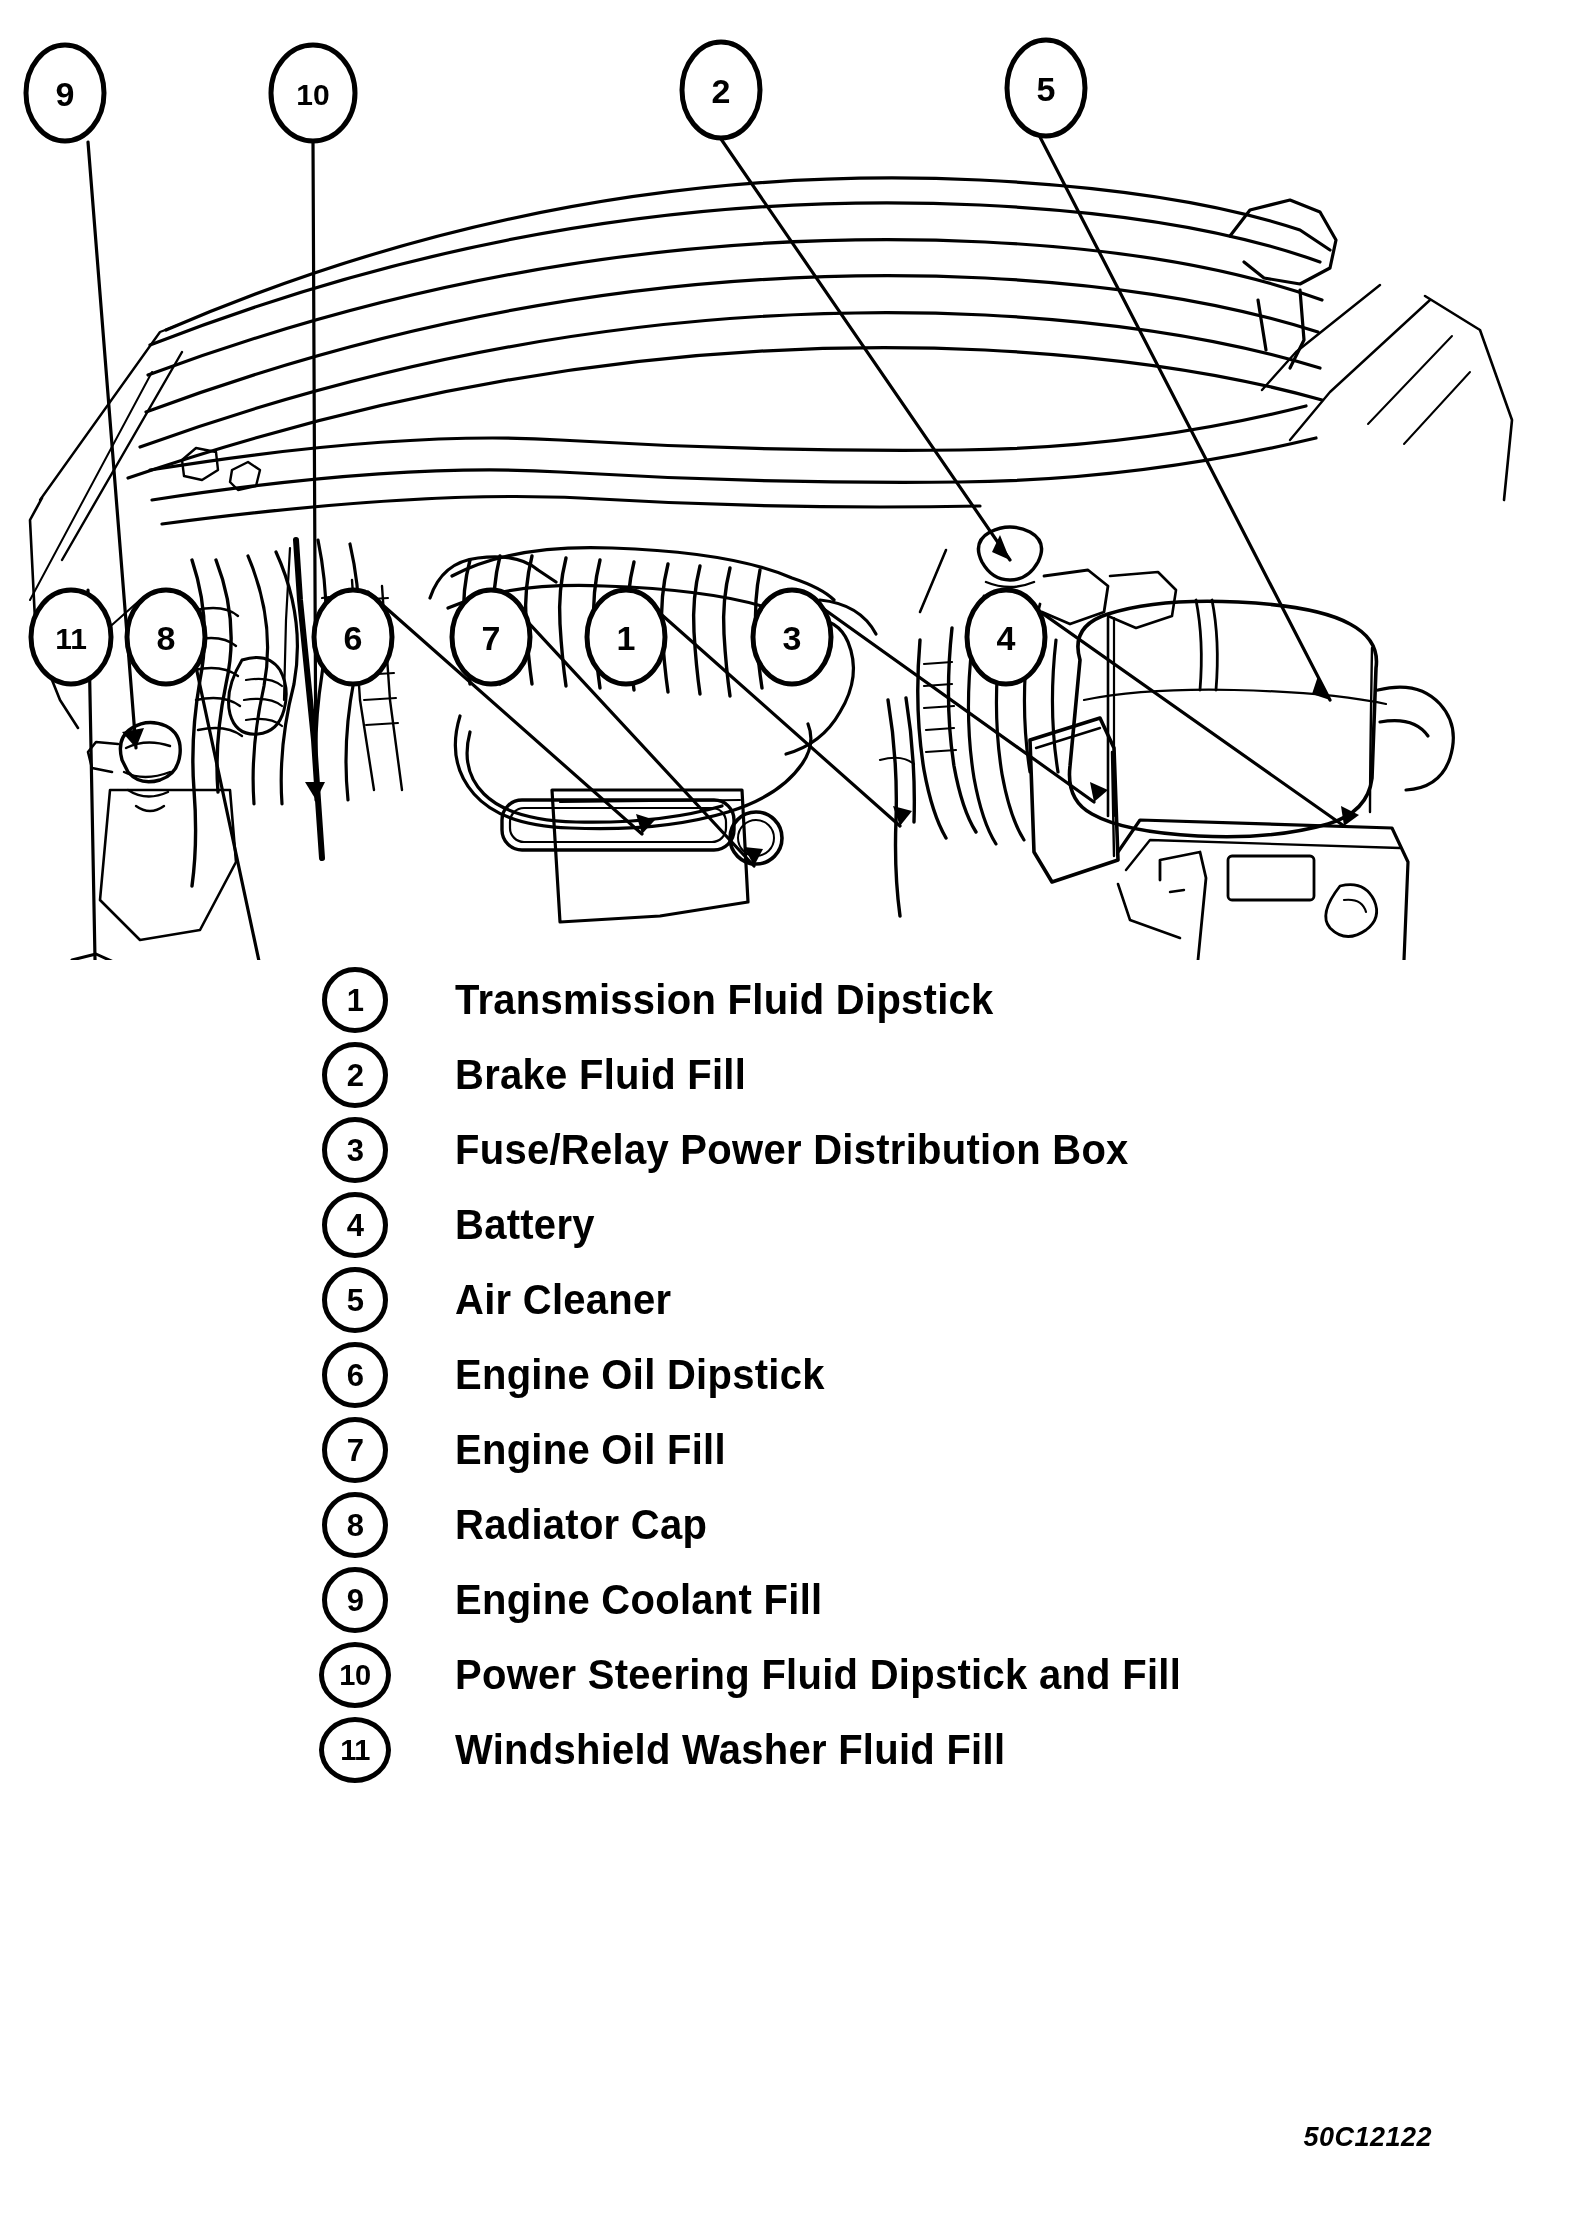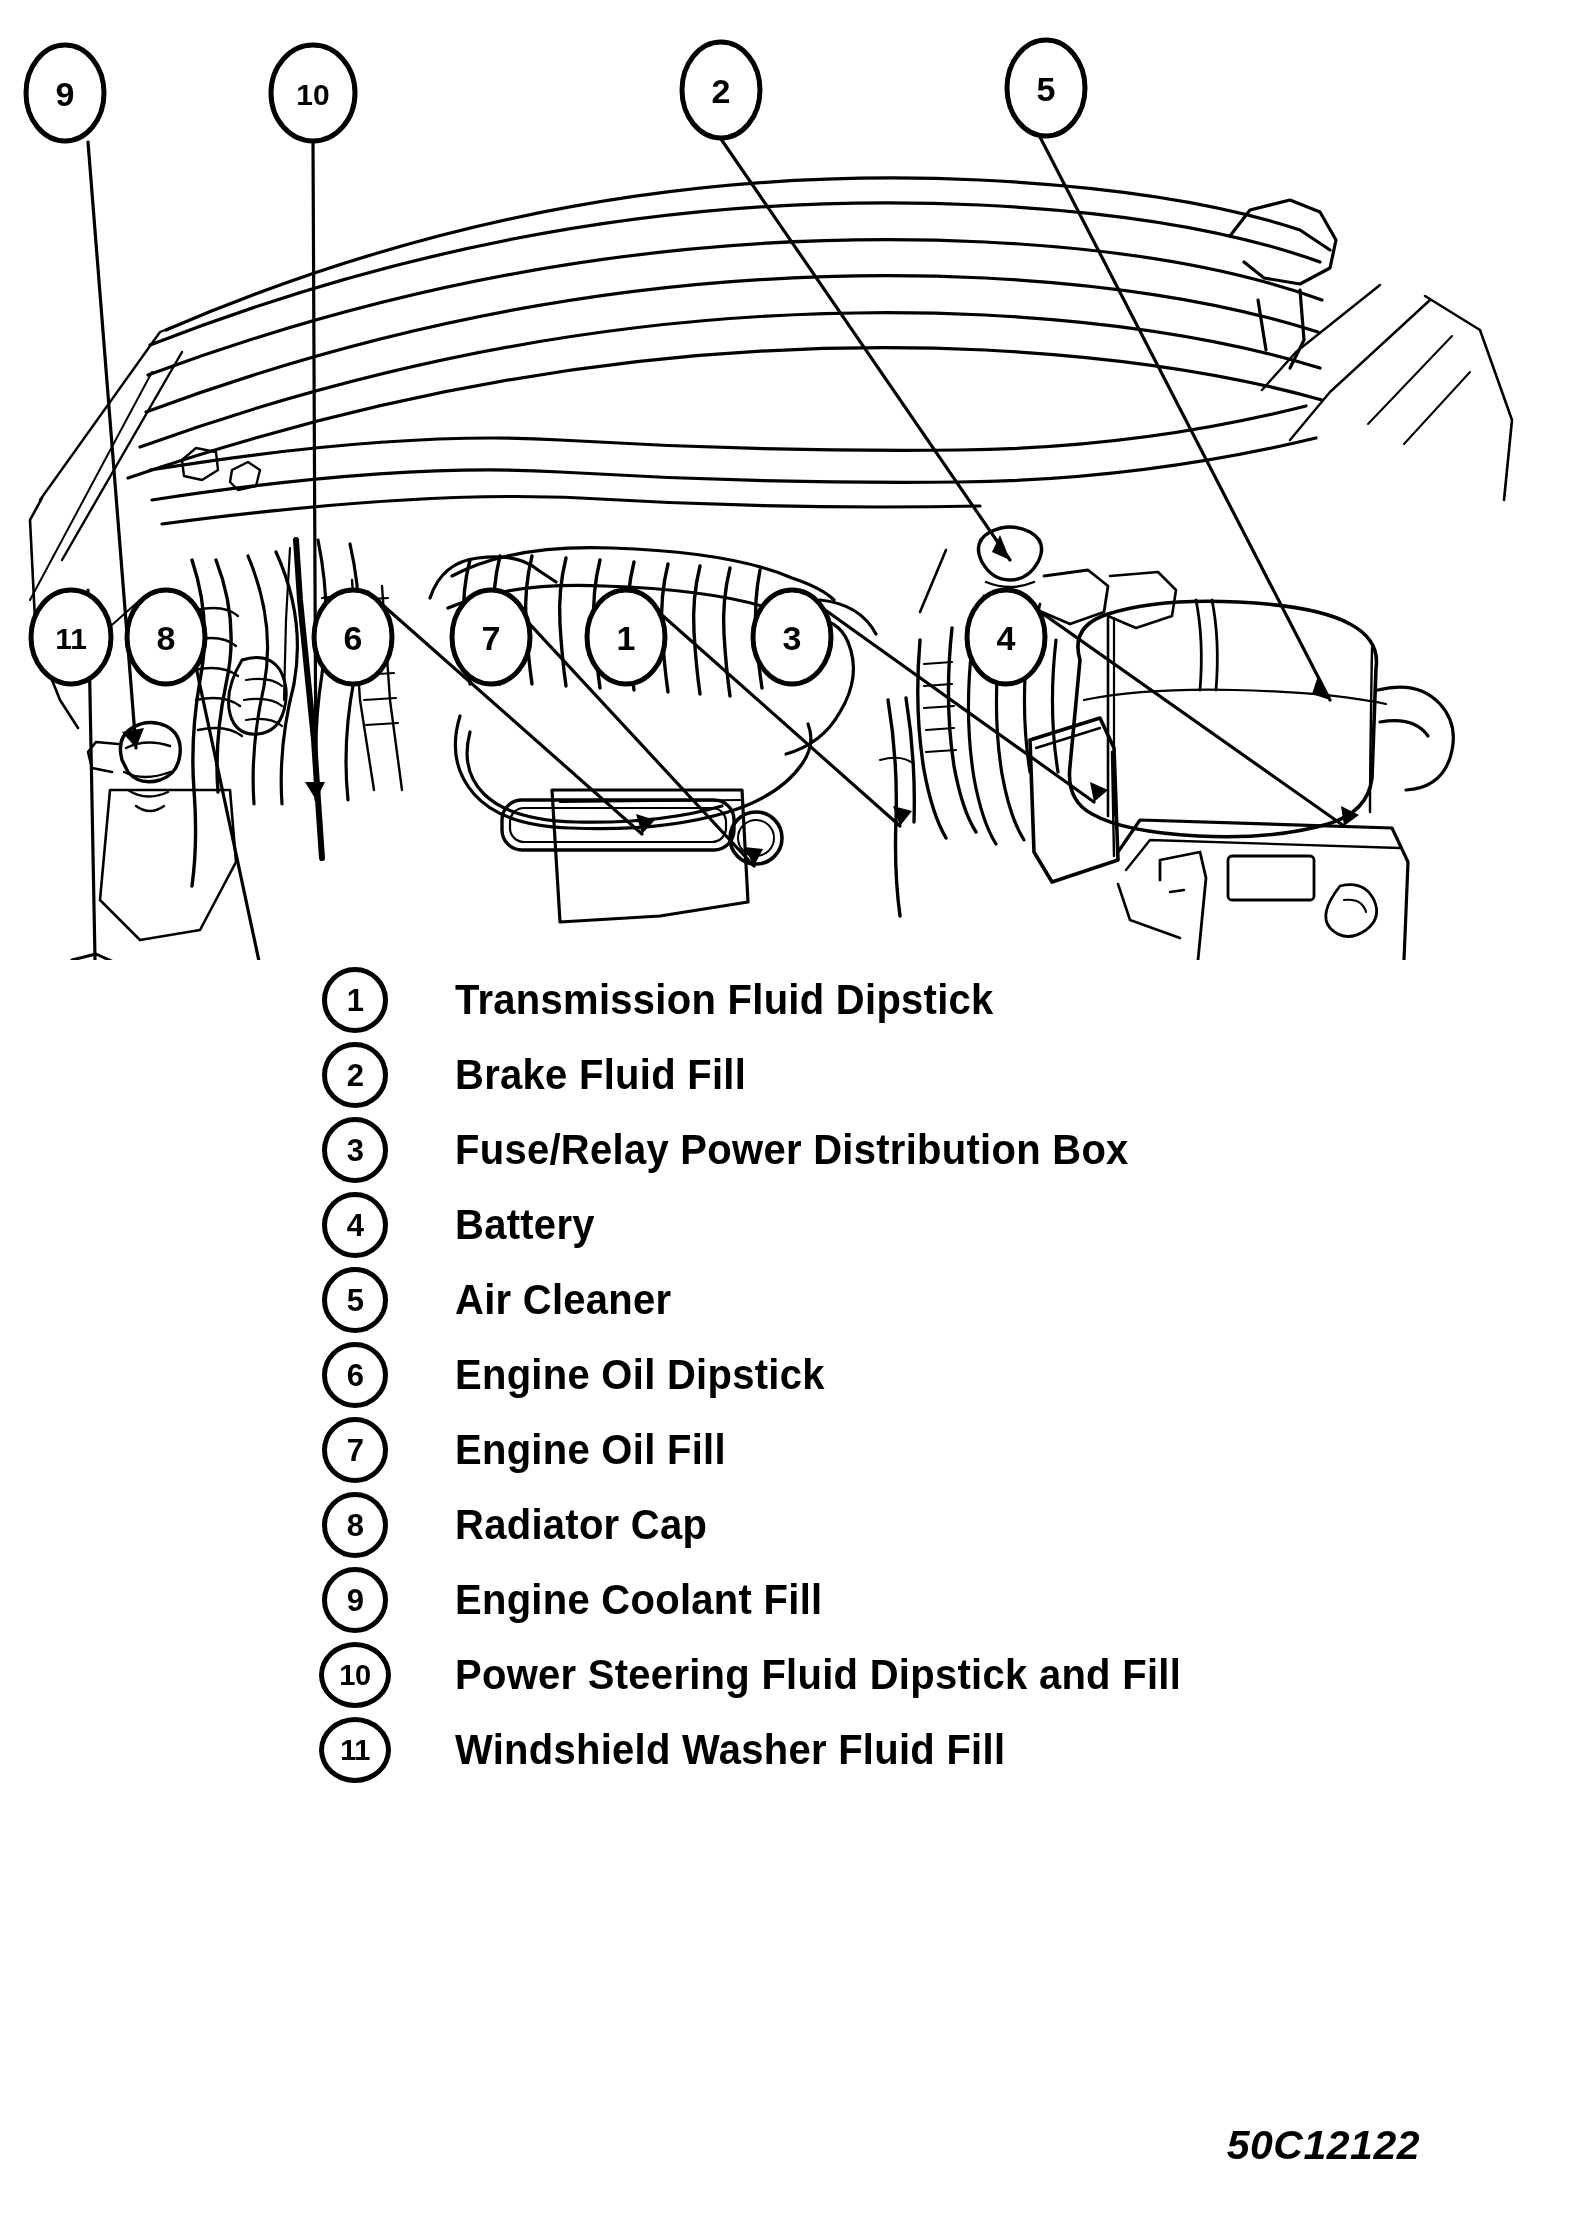--- a/index.html
+++ b/index.html
@@ -77,23 +77,23 @@
     font-size: 43px;
     font-weight: bold;
     letter-spacing: 0.3px;
     white-space: nowrap;
     transform: scaleX(0.93);
     transform-origin: left center;
   }
 
   #figure-code {
     position: absolute;
-    right: 166px;
+    right: 154px;
     top: 2122px;
-    font-size: 41px;
+    font-size: 27px;
     font-weight: bold;
     font-style: italic;
     letter-spacing: 0.5px;
     white-space: nowrap;
   }
 
   
   .co-num {
     font-family: "Liberation Sans", sans-serif;
     font-weight: bold;

